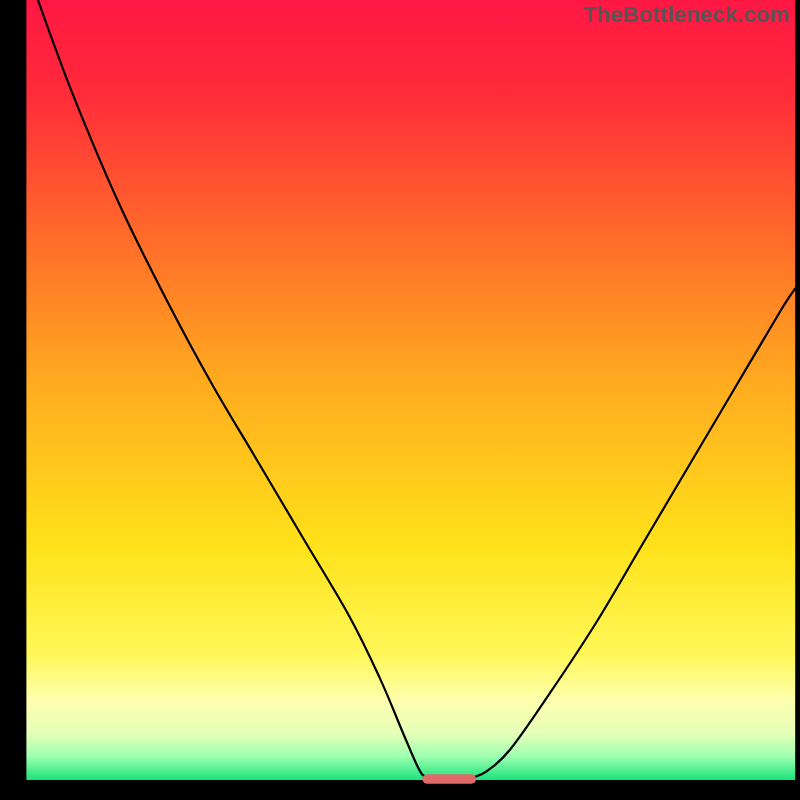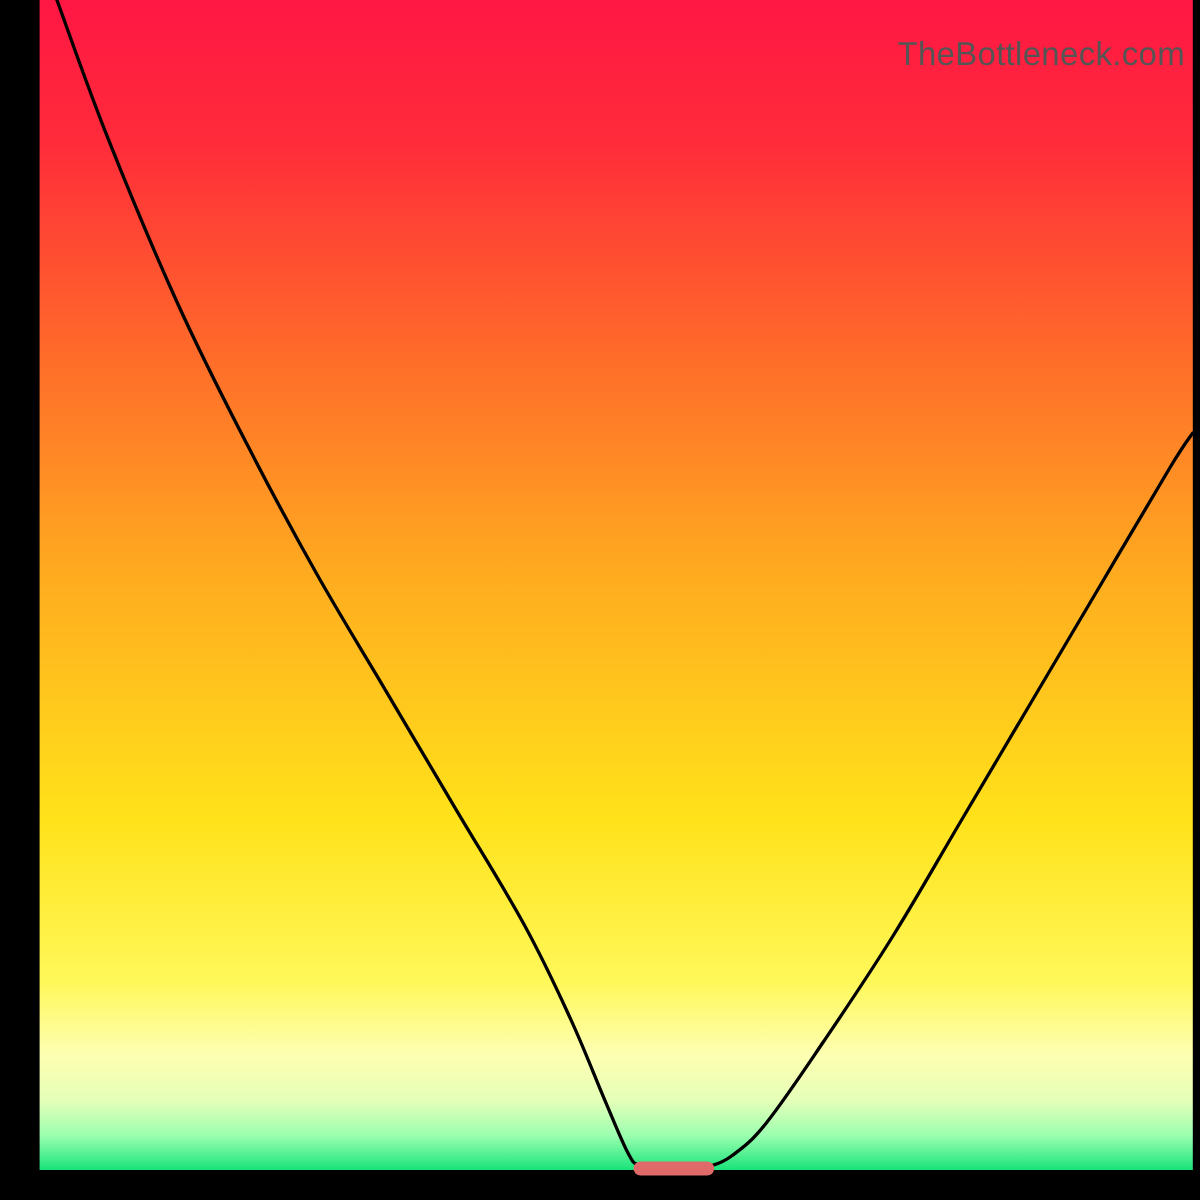--- a/index.html
+++ b/index.html
@@ -15,24 +15,23 @@
     position: relative;
     width: 800px;
     height: 800px;
   }
   .watermark {
     position: absolute;
     top: 2px;
     right: 10px;
     color: #555;
     font-size: 22px;
-    font-weight: 400;
+    font-weight: 700;
     z-index: 10;
     letter-spacing: 0.2px;
-    margin-top: 21px;
   }
   svg {
     display: block;
   }
 </style>
 </head>
 <body>
 
 <div class="frame">
   <div class="watermark">TheBottleneck.com</div>

